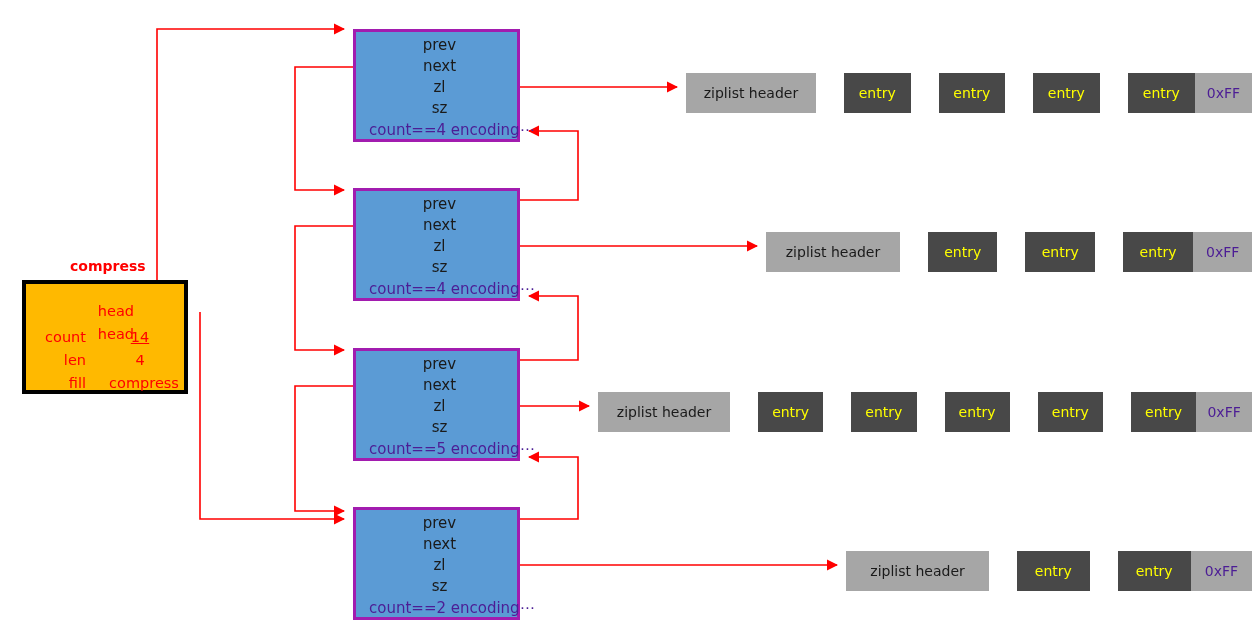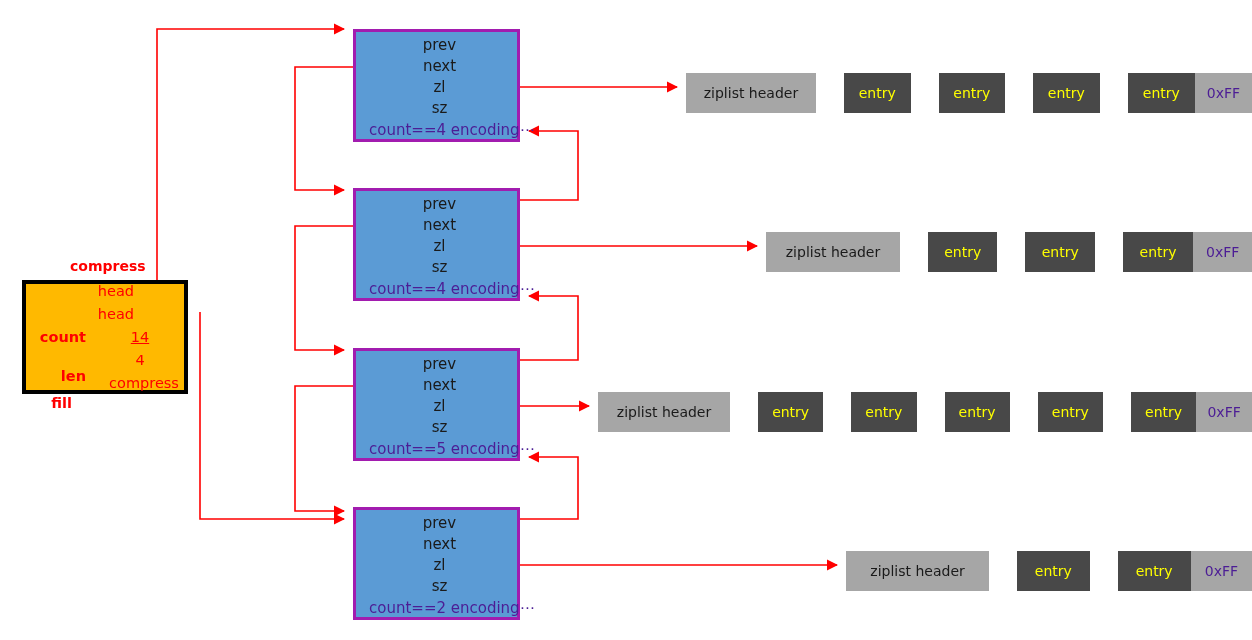--- a/index.html
+++ b/index.html
@@ -38,24 +38,24 @@
     box-sizing: border-box;
   }
   .qlist-row {
     position: absolute;
     color: #ff0000;
     font-size: 14.5px;
     white-space: nowrap;
   }
   .qlist-row.ptr-label {
     text-align: right;
+    margin-top: 20px;
   }
   .qlist-row.kv-key {
     text-align: right;
-    font-weight: bold;
   }
   .qlist-row.kv-val {
     text-align: center;
   }
 
   
   .node-box {
     position: absolute;
     background: #5b9bd5;
     border: 3px solid #a21caf;
@@ -155,24 +155,24 @@
   <div class="qlist-title" style="left:70px; top:258px;">compress</div>
 
   <div class="qlist-box" style="left:22px; top:280px; width:166px; height:114px;"></div>
 
   <div class="qlist-row ptr-label" style="left:22px; top:283px; width:112px;">head</div>
   <div class="qlist-row ptr-label" style="left:22px; top:306px; width:112px;">head</div>
 
   <div class="qlist-row kv-key" style="left:22px; top:329px; width:64px;">count</div>
   <div class="qlist-row kv-val" style="left:100px; top:329px; width:80px;text-decoration:underline;">14</div>
 
-  <div class="qlist-row kv-key" style="left:22px; top:368px; width:64px;">len</div>
+  <div class="qlist-row kv-key" style="left:22px; top:352px; width:64px;">len</div>
   <div class="qlist-row kv-val" style="left:100px; top:352px; width:80px;">4</div>
 
-  <div class="qlist-row kv-key" style="left:8px; top:375px; width:64px;margin-top:20px;">fill</div>
+  <div class="qlist-row kv-key" style="left:22px; top:375px; width:64px;">fill</div>
   <div class="qlist-row kv-val" style="left:100px; top:375px; width:88px;">compress</div>
 
   <div class="node-box" style="left:353px; top:29px; width:167px; height:113px;">
     <div class="node-field" style="left:0; top:4px; width:167px;">prev</div>
     <div class="node-field" style="left:0; top:25px; width:167px;">next</div>
     <div class="node-field" style="left:0; top:46px; width:167px;">zl</div>
     <div class="node-field" style="left:0; top:67px; width:167px;">sz</div>
     <div class="node-footer">count==4  encoding⋯</div>
   </div>
 

